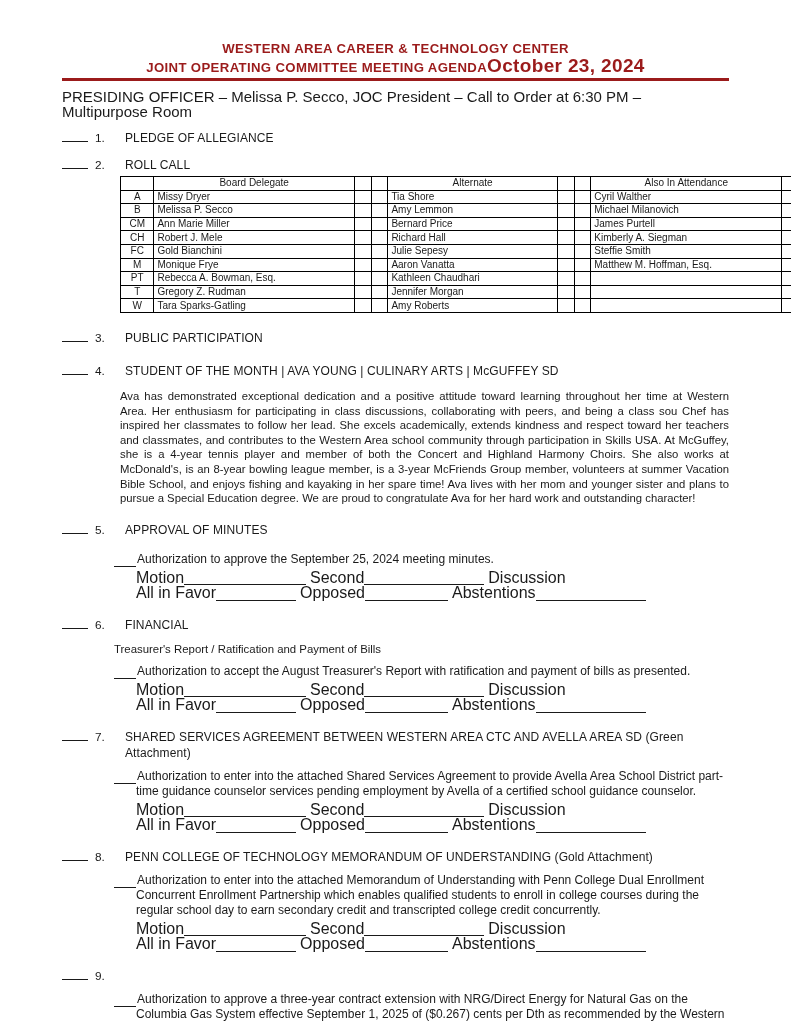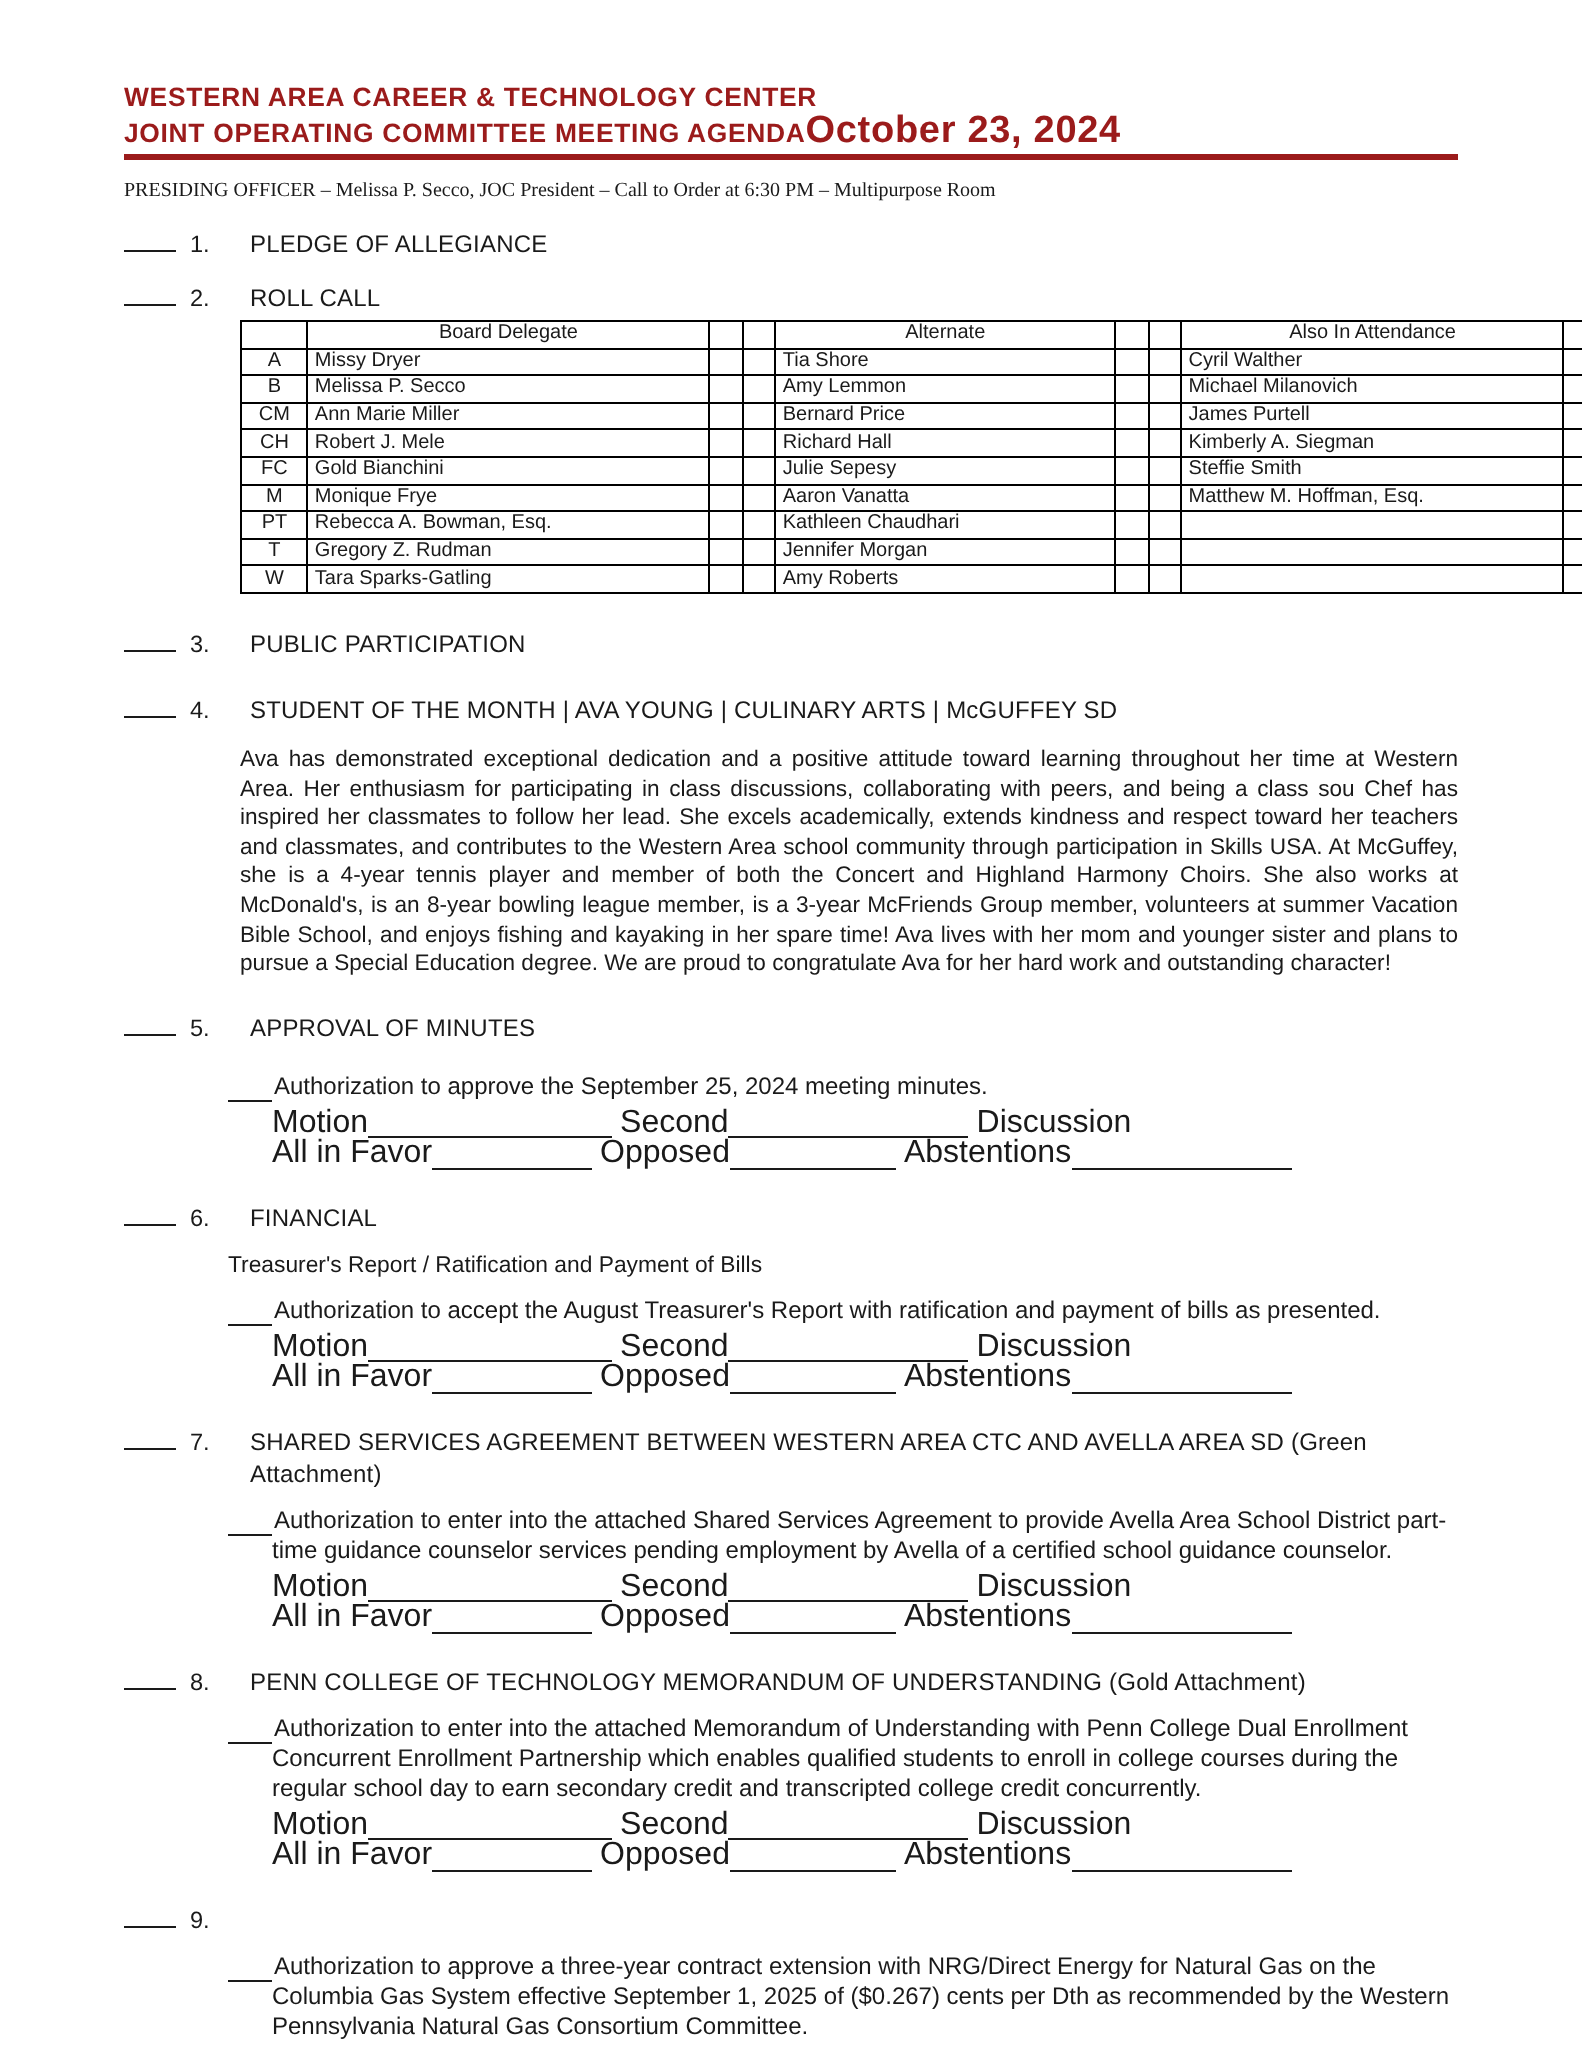--- a/index.html
+++ b/index.html
@@ -23,45 +23,44 @@
 
   
   .masthead {
     position: relative;
     border-bottom: 3px solid #9B1B1B;
     padding-bottom: 2px;
     margin-bottom: 7px;
   }
   .masthead-line {
     display: flex;
-    justify-content: flex-start;
+    justify-content: center;
     align-items: baseline;
   }
   .org-title {
     font-weight: bold;
     font-size: 13.2px;
     letter-spacing: 0.35px;
     color: #9B1B1B;
     line-height: 17px;
     white-space: nowrap;
   }
   .meeting-date {
     font-weight: bold;
     font-size: 19px;
     letter-spacing: 0.35px;
     color: #9B1B1B;
     line-height: 17px;
     white-space: nowrap;
   }
   .presiding {
-    font-size: 10px;
+    font-size: 15px;
     line-height: 15px;
     margin-top: 8px;
     margin-bottom: 10px;
-    font-family: Liberation Serif, serif;
   }
 
   
   .item {
     position: relative;
     margin-top: 11px;
   }
   .item-head {
     display: flex;
     align-items: baseline;

